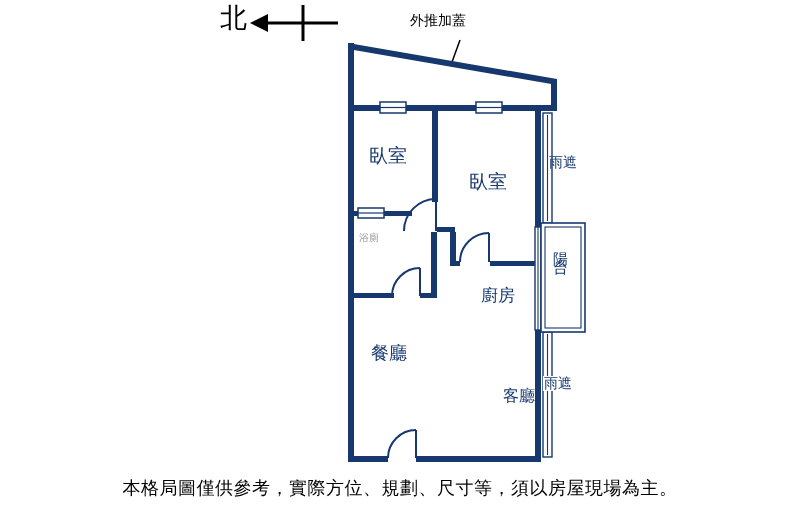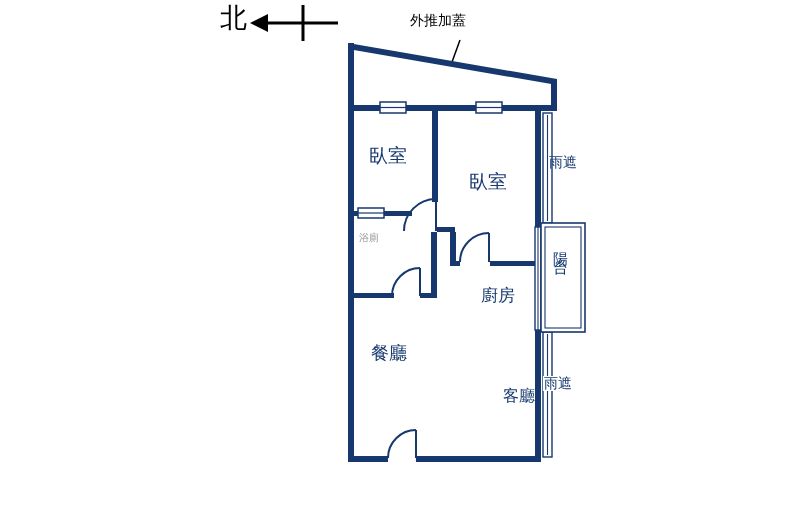--- a/index.html
+++ b/index.html
@@ -118,14 +118,15 @@
   <div class="label" style="left:371px;top:344px;font-size:18px;">餐廳</div>
 
   <div class="label" style="left:463px;top:387px;font-size:16px;margin-left:40px;">客廳</div>
 
   <div class="label plain vertical" style="left:552px;top:240px;font-size:15px;">陽台</div>
 
   <div class="label plain" style="left:549px;top:155px;font-size:14px;">雨遮</div>
 
   <div class="label plain" style="left:543px;top:376px;font-size:14px;background:#fff;padding:0 1px;">雨遮</div>
 
+  <div class="disclaimer">本格局圖僅供參考，實際方位、規劃、尺寸等，須以房屋現場為主。</div>
 
 </div>
 
 </body></html>

